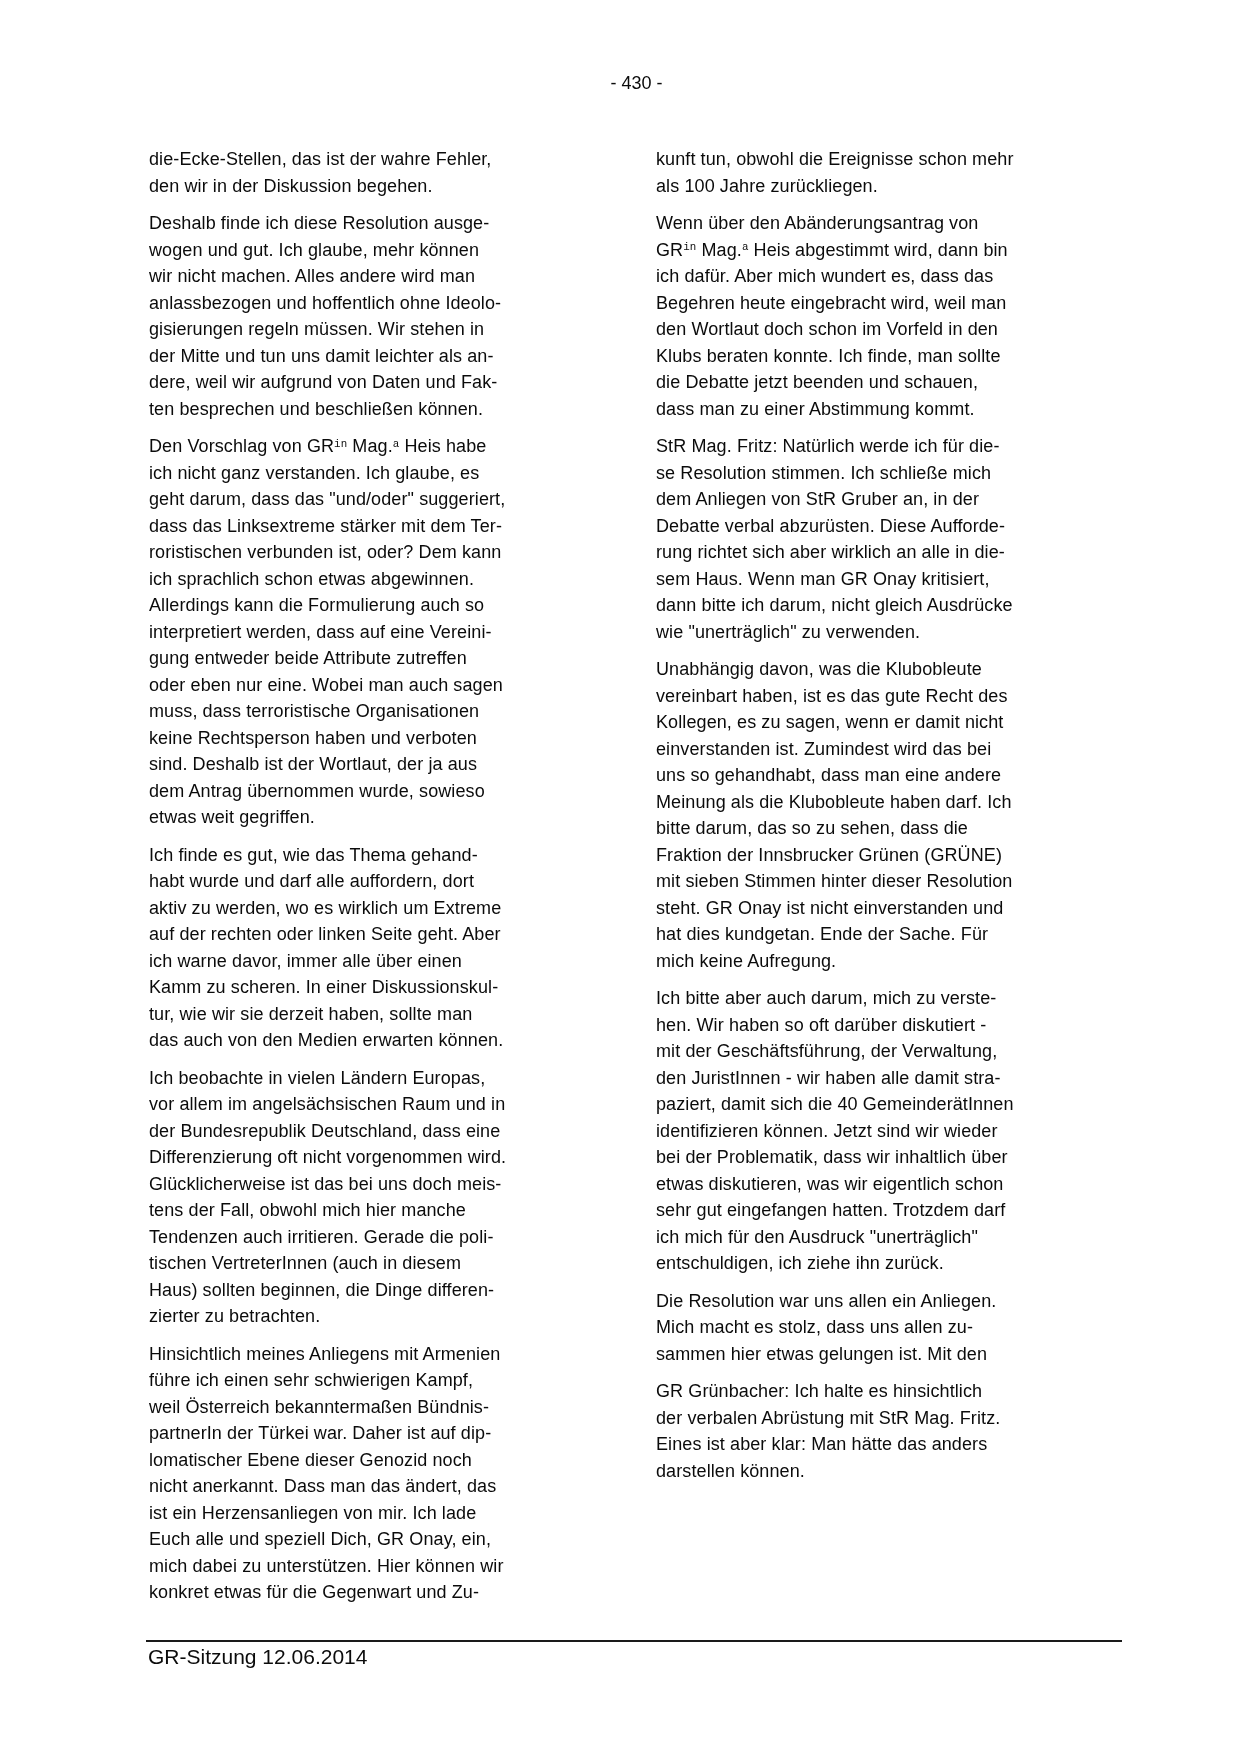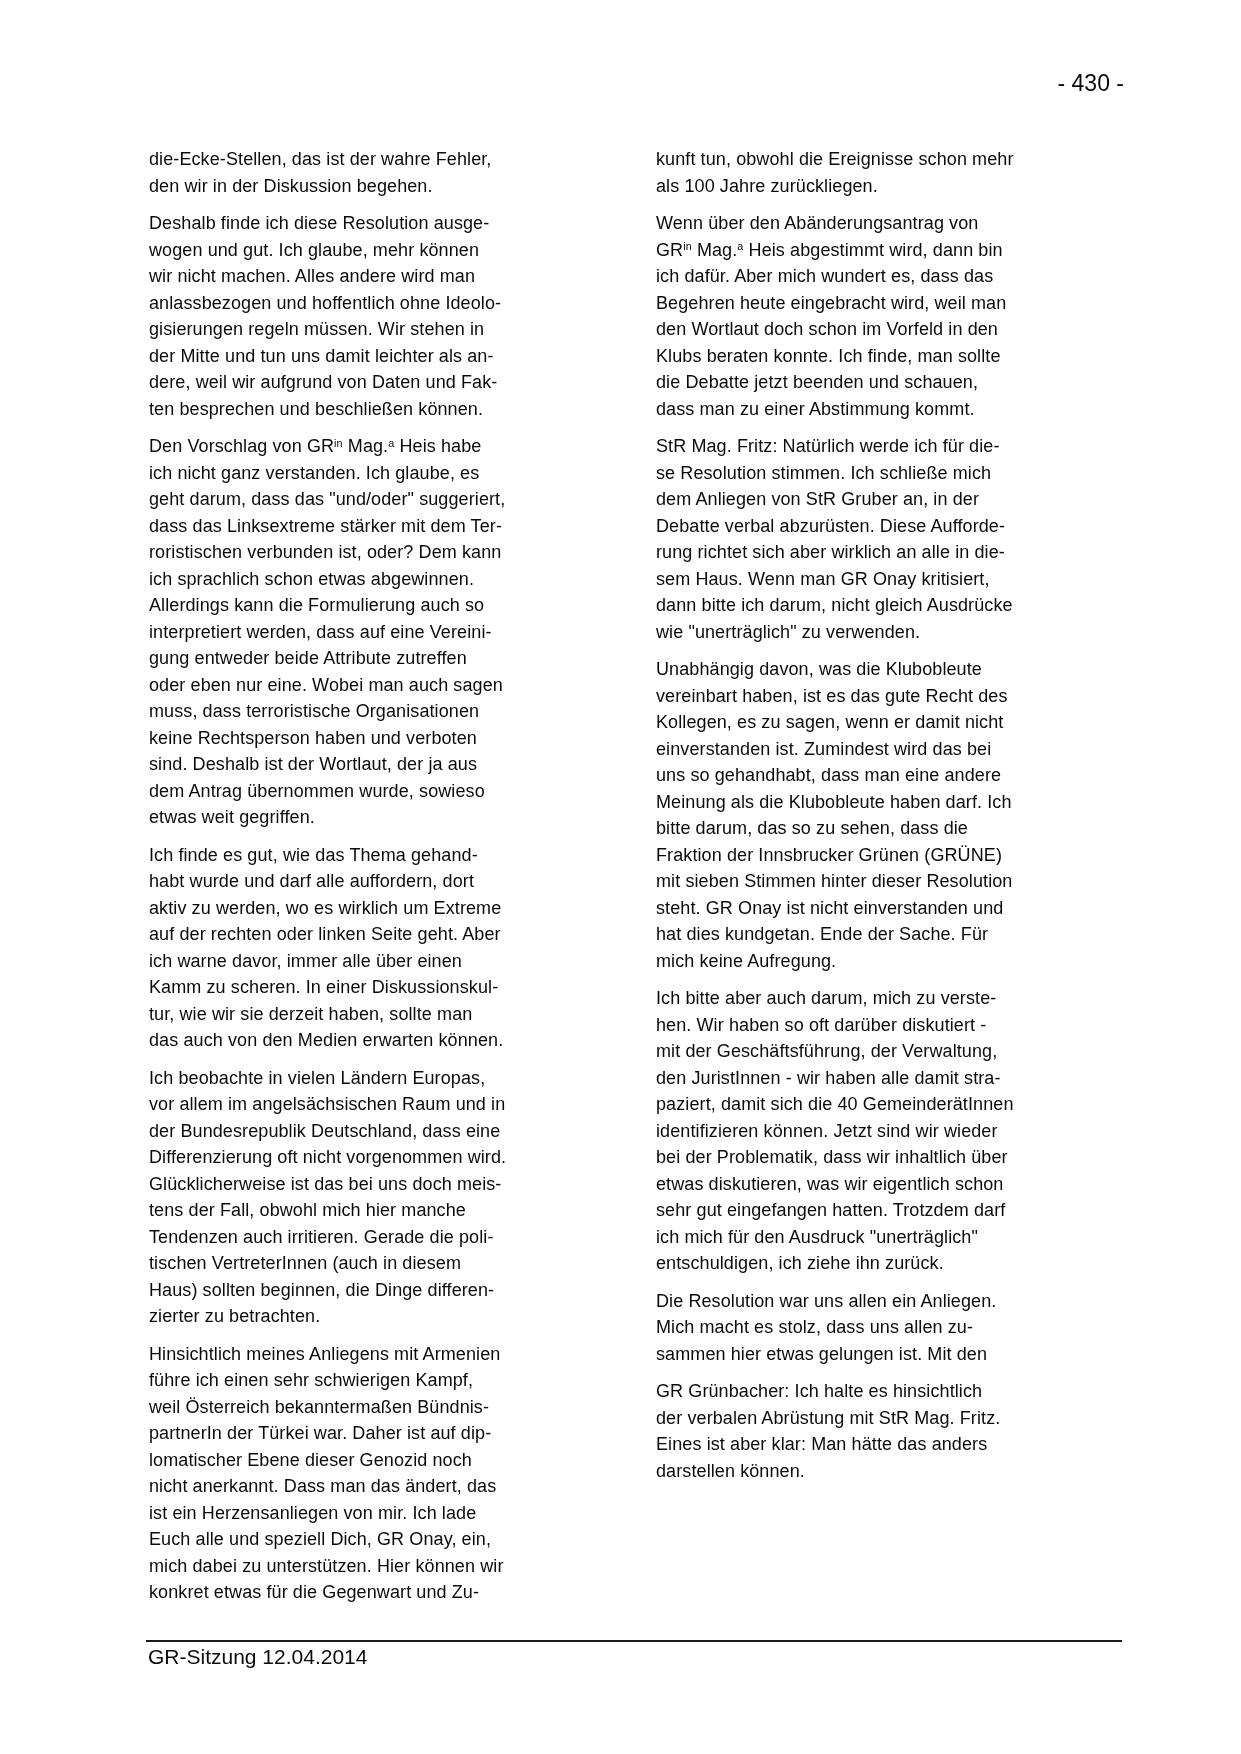--- a/index.html
+++ b/index.html
@@ -18,22 +18,22 @@
   .page {
     position: absolute;
     inset: 0;
     background: #ffffff;
   }
   .page-number {
     position: absolute;
     top: 70px;
     left: 149px;
     width: 975px;
-    text-align: right;
-    font-size: 23px;
+    text-align: center;
+    font-size: 18px;
     line-height: 26.5px;
     white-space: nowrap;
   }
   .col {
     position: absolute;
     top: 146px;
     font-size: 18px;
     line-height: 26.5px;
     letter-spacing: 0.1px;
   }
@@ -42,20 +42,21 @@
   .col p {
     margin: 0 0 11px 0;
     white-space: nowrap;
   }
   sup {
     font-size: 0.6em;
     line-height: 0;
     position: relative;
     top: -0.5em;
     vertical-align: baseline;
+    font-family: Liberation Mono, monospace;
   }
   .footer-rule {
     position: absolute;
     left: 146px;
     top: 1640px;
     width: 976px;
     height: 2px;
     background: #1a1a1a;
   }
   .footer-text {
@@ -88,15 +89,15 @@
       <p>Wenn über den Abänderungsantrag von<br>GR<sup>in</sup> Mag.<sup>a</sup> Heis abgestimmt wird, dann bin<br>ich dafür. Aber mich wundert es, dass das<br>Begehren heute eingebracht wird, weil man<br>den Wortlaut doch schon im Vorfeld in den<br>Klubs beraten konnte. Ich finde, man sollte<br>die Debatte jetzt beenden und schauen,<br>dass man zu einer Abstimmung kommt.</p>
       <p>StR Mag. Fritz: Natürlich werde ich für die-<br>se Resolution stimmen. Ich schließe mich<br>dem Anliegen von StR Gruber an, in der<br>Debatte verbal abzurüsten. Diese Aufforde-<br>rung richtet sich aber wirklich an alle in die-<br>sem Haus. Wenn man GR Onay kritisiert,<br>dann bitte ich darum, nicht gleich Ausdrücke<br>wie "unerträglich" zu verwenden.</p>
       <p>Unabhängig davon, was die Klubobleute<br>vereinbart haben, ist es das gute Recht des<br>Kollegen, es zu sagen, wenn er damit nicht<br>einverstanden ist. Zumindest wird das bei<br>uns so gehandhabt, dass man eine andere<br>Meinung als die Klubobleute haben darf. Ich<br>bitte darum, das so zu sehen, dass die<br>Fraktion der Innsbrucker Grünen (GRÜNE)<br>mit sieben Stimmen hinter dieser Resolution<br>steht. GR Onay ist nicht einverstanden und<br>hat dies kundgetan. Ende der Sache. Für<br>mich keine Aufregung.</p>
       <p>Ich bitte aber auch darum, mich zu verste-<br>hen. Wir haben so oft darüber diskutiert -<br>mit der Geschäftsführung, der Verwaltung,<br>den JuristInnen - wir haben alle damit stra-<br>paziert, damit sich die 40 GemeinderätInnen<br>identifizieren können. Jetzt sind wir wieder<br>bei der Problematik, dass wir inhaltlich über<br>etwas diskutieren, was wir eigentlich schon<br>sehr gut eingefangen hatten. Trotzdem darf<br>ich mich für den Ausdruck "unerträglich"<br>entschuldigen, ich ziehe ihn zurück.</p>
       <p>Die Resolution war uns allen ein Anliegen.<br>Mich macht es stolz, dass uns allen zu-<br>sammen hier etwas gelungen ist. Mit den</p>
       <p>GR Grünbacher: Ich halte es hinsichtlich<br>der verbalen Abrüstung mit StR Mag. Fritz.<br>Eines ist aber klar: Man hätte das anders<br>darstellen können.</p>
     </div>
 
   <div class="footer-rule"></div>
 
-  <div class="footer-text">GR-Sitzung 12.04.2014</div>
+  <div class="footer-text">GR-Sitzung 12.06.2014</div>
 
 </div>
 
 </body></html>

